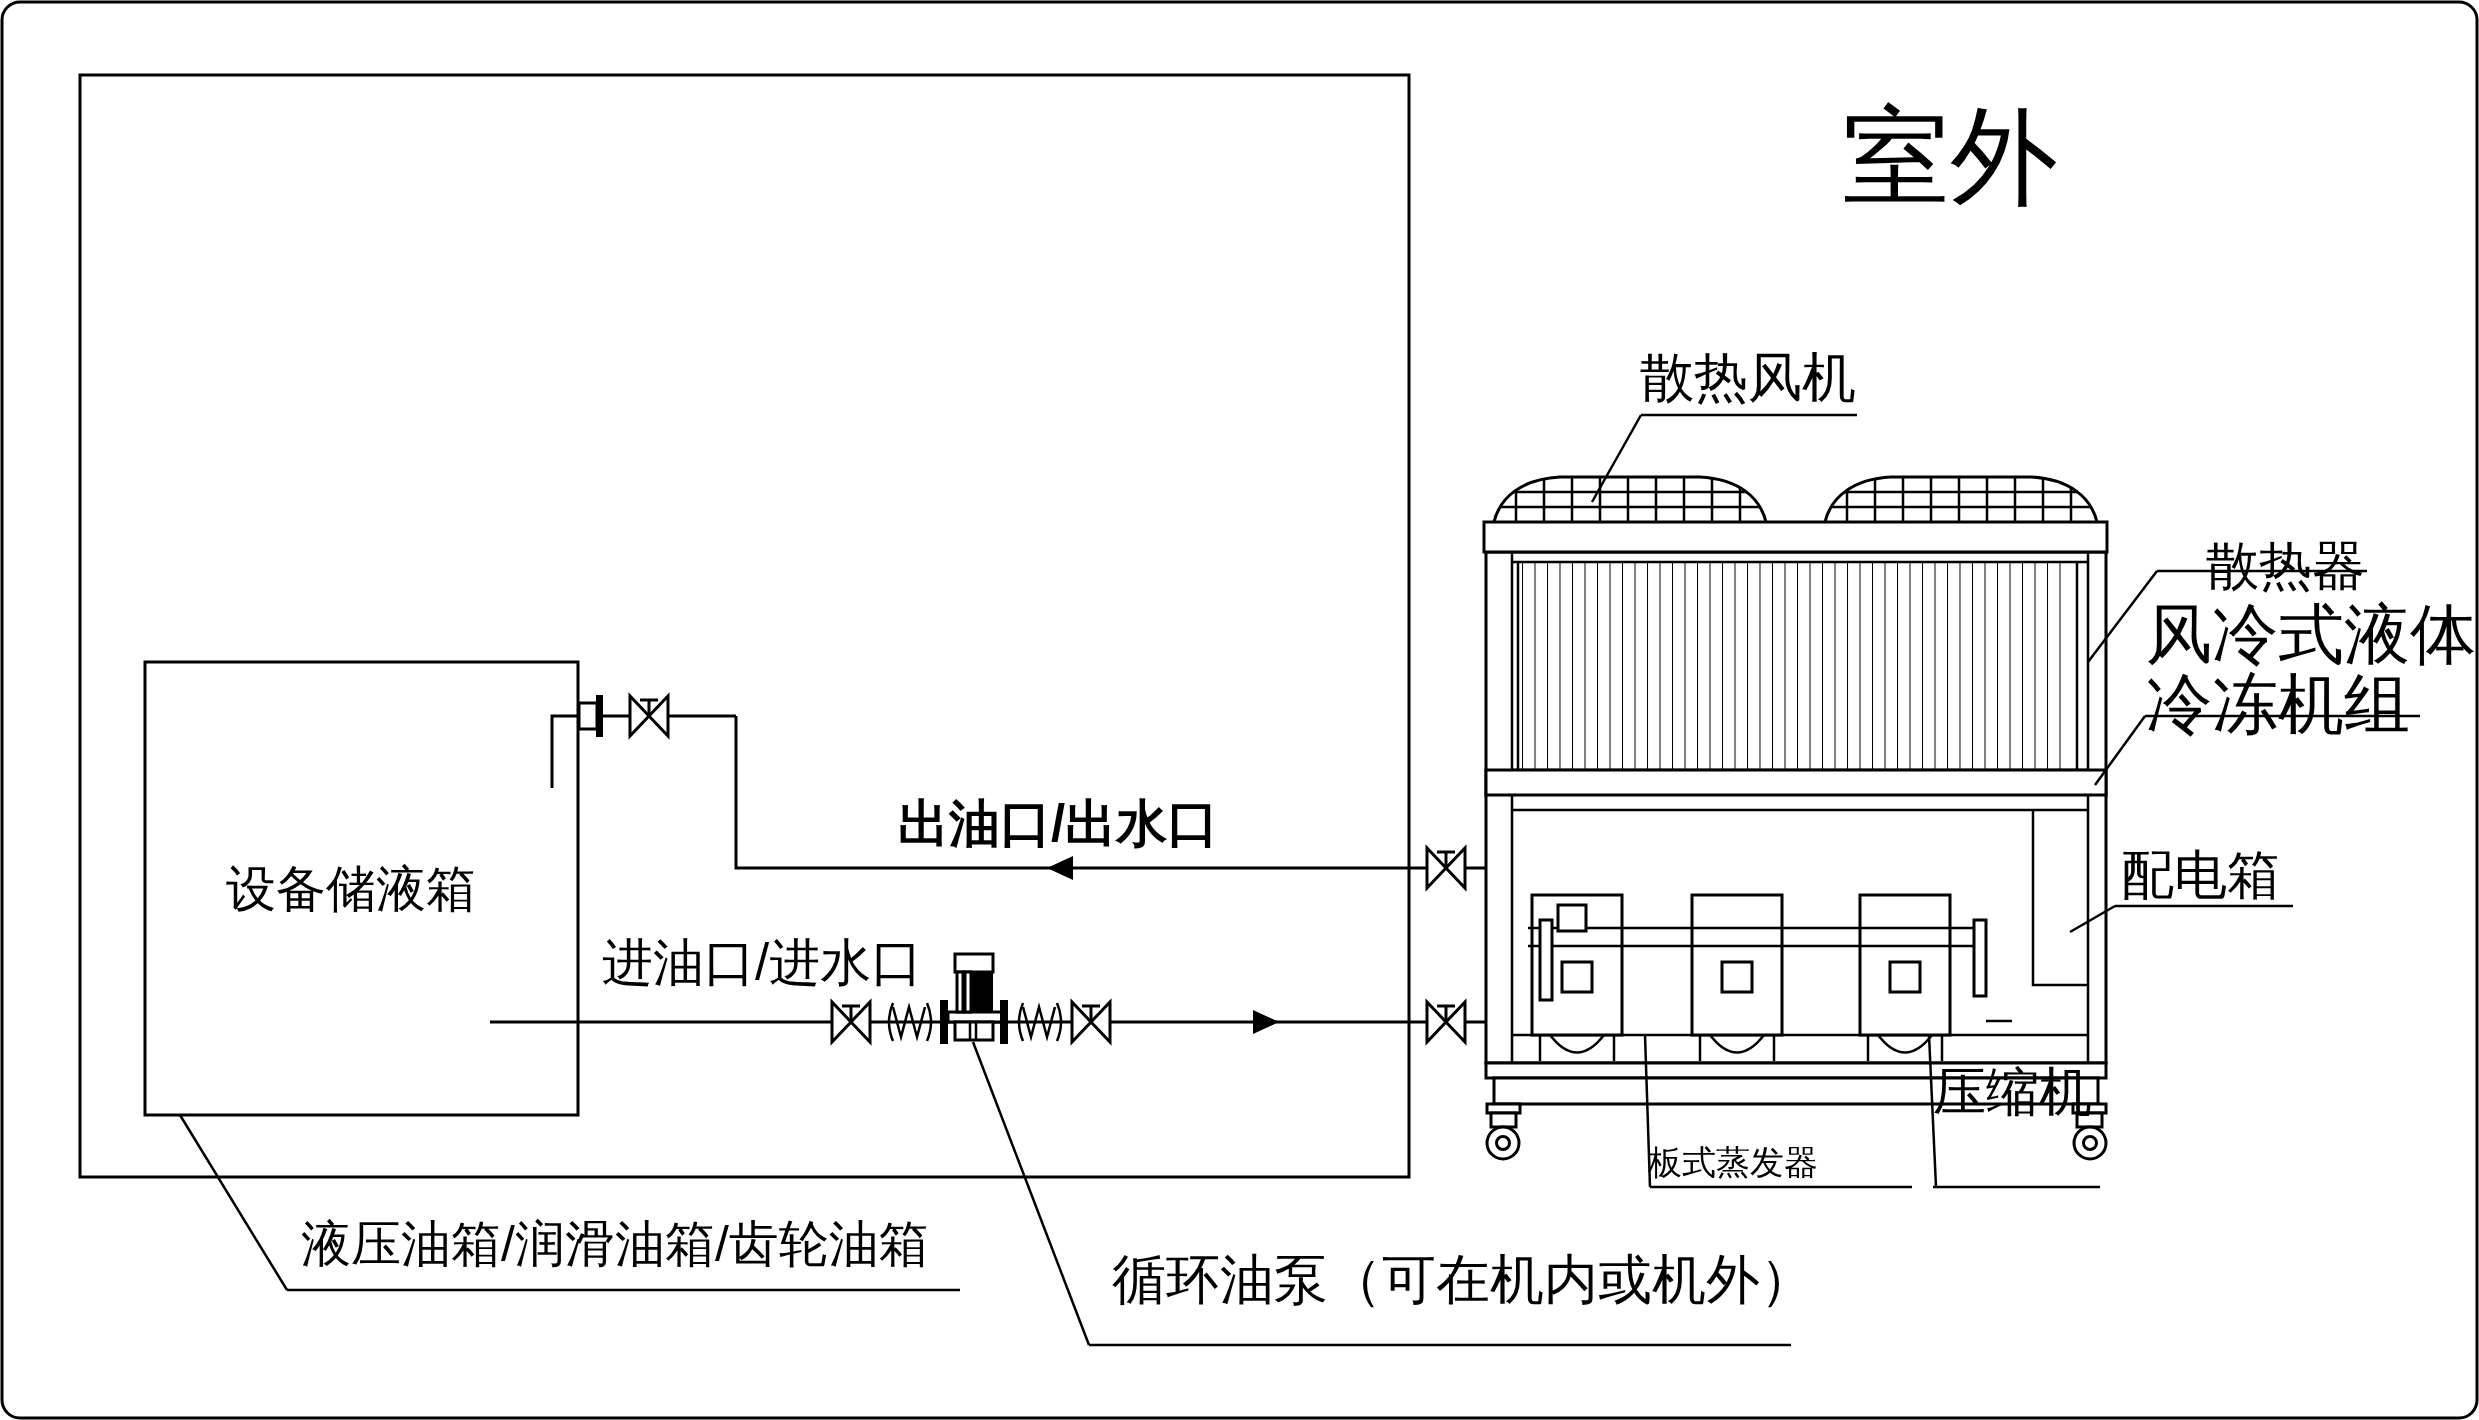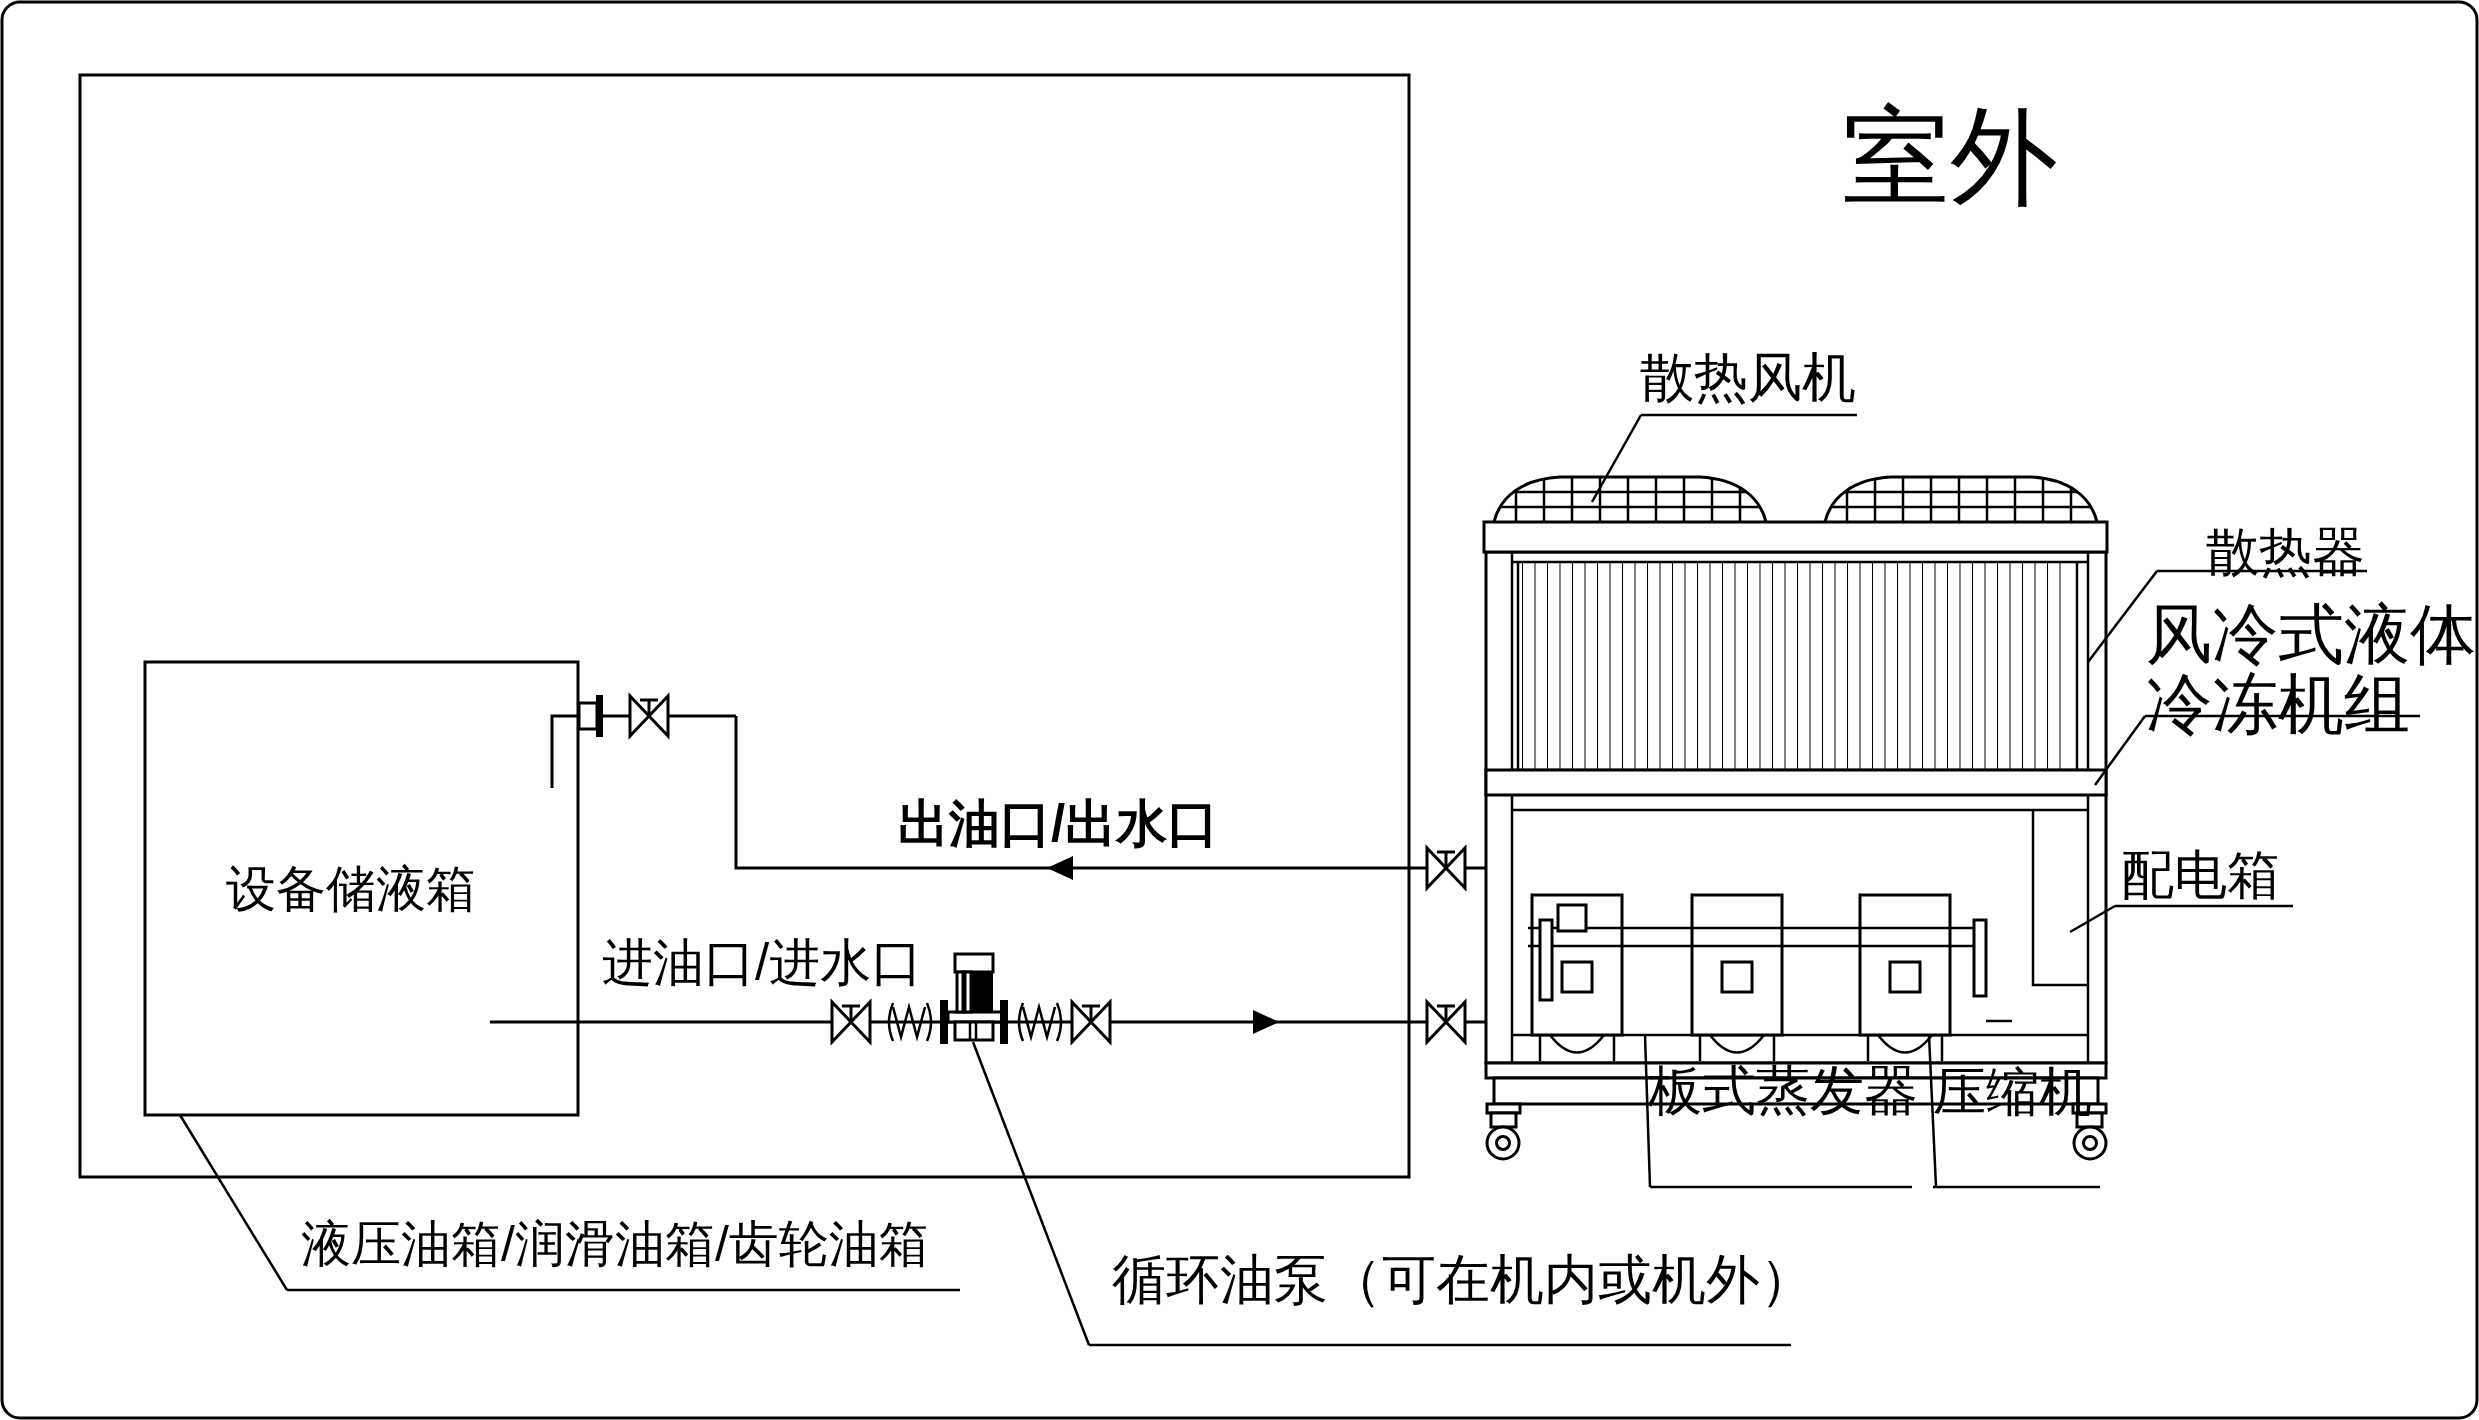--- a/index.html
+++ b/index.html
@@ -206,30 +206,30 @@
 
     <line class="ln2" x1="1089" y1="1345" x2="1791" y2="1345"></line>
     <line class="ln2" x1="973" y1="1042" x2="1089" y2="1345"></line>
   </g>
 </svg>
 
 <div class="lbl" style="left:1842px;top:100px;font-size:108px;">室外</div>
 
 <div class="lbl" style="left:1640px;top:349px;font-size:54px;">散热风机</div>
 
-<div class="lbl" style="left:2206px;top:524px;font-size:53px;text-align:right;">散热器</div>
+<div class="lbl" style="left:2206px;top:538px;font-size:53px;text-align:right;">散热器</div>
 
 <div class="lbl" style="left:2146px;top:600px;font-size:66px;">
   <div>风冷式液体</div>
   <div>冷冻机组</div>
 </div>
 
 <div class="lbl" style="left:2121px;top:847px;font-size:53px;">配电箱</div>
 
-<div class="lbl" style="left:1648px;top:1062px;font-size:54px;">板式蒸发器</div>
+<div class="lbl" style="left:1648px;top:1144px;font-size:34px;">板式蒸发器</div>
 
 <div class="lbl" style="left:1933px;top:1064px;font-size:53px;">压缩机</div>
 
 <div class="lbl" style="left:898px;top:797px;font-size:51px;font-weight:bold;">出油口/出水口</div>
 
 <div class="lbl" style="left:602px;top:936px;font-size:51px;">进油口/进水口</div>
 
 <div class="lbl" style="left:226px;top:863px;font-size:50px;">设备储液箱</div>
 
 <div class="lbl" style="left:1112px;top:1251px;font-size:54px;">循环油泵（可在机内或机外）</div>

